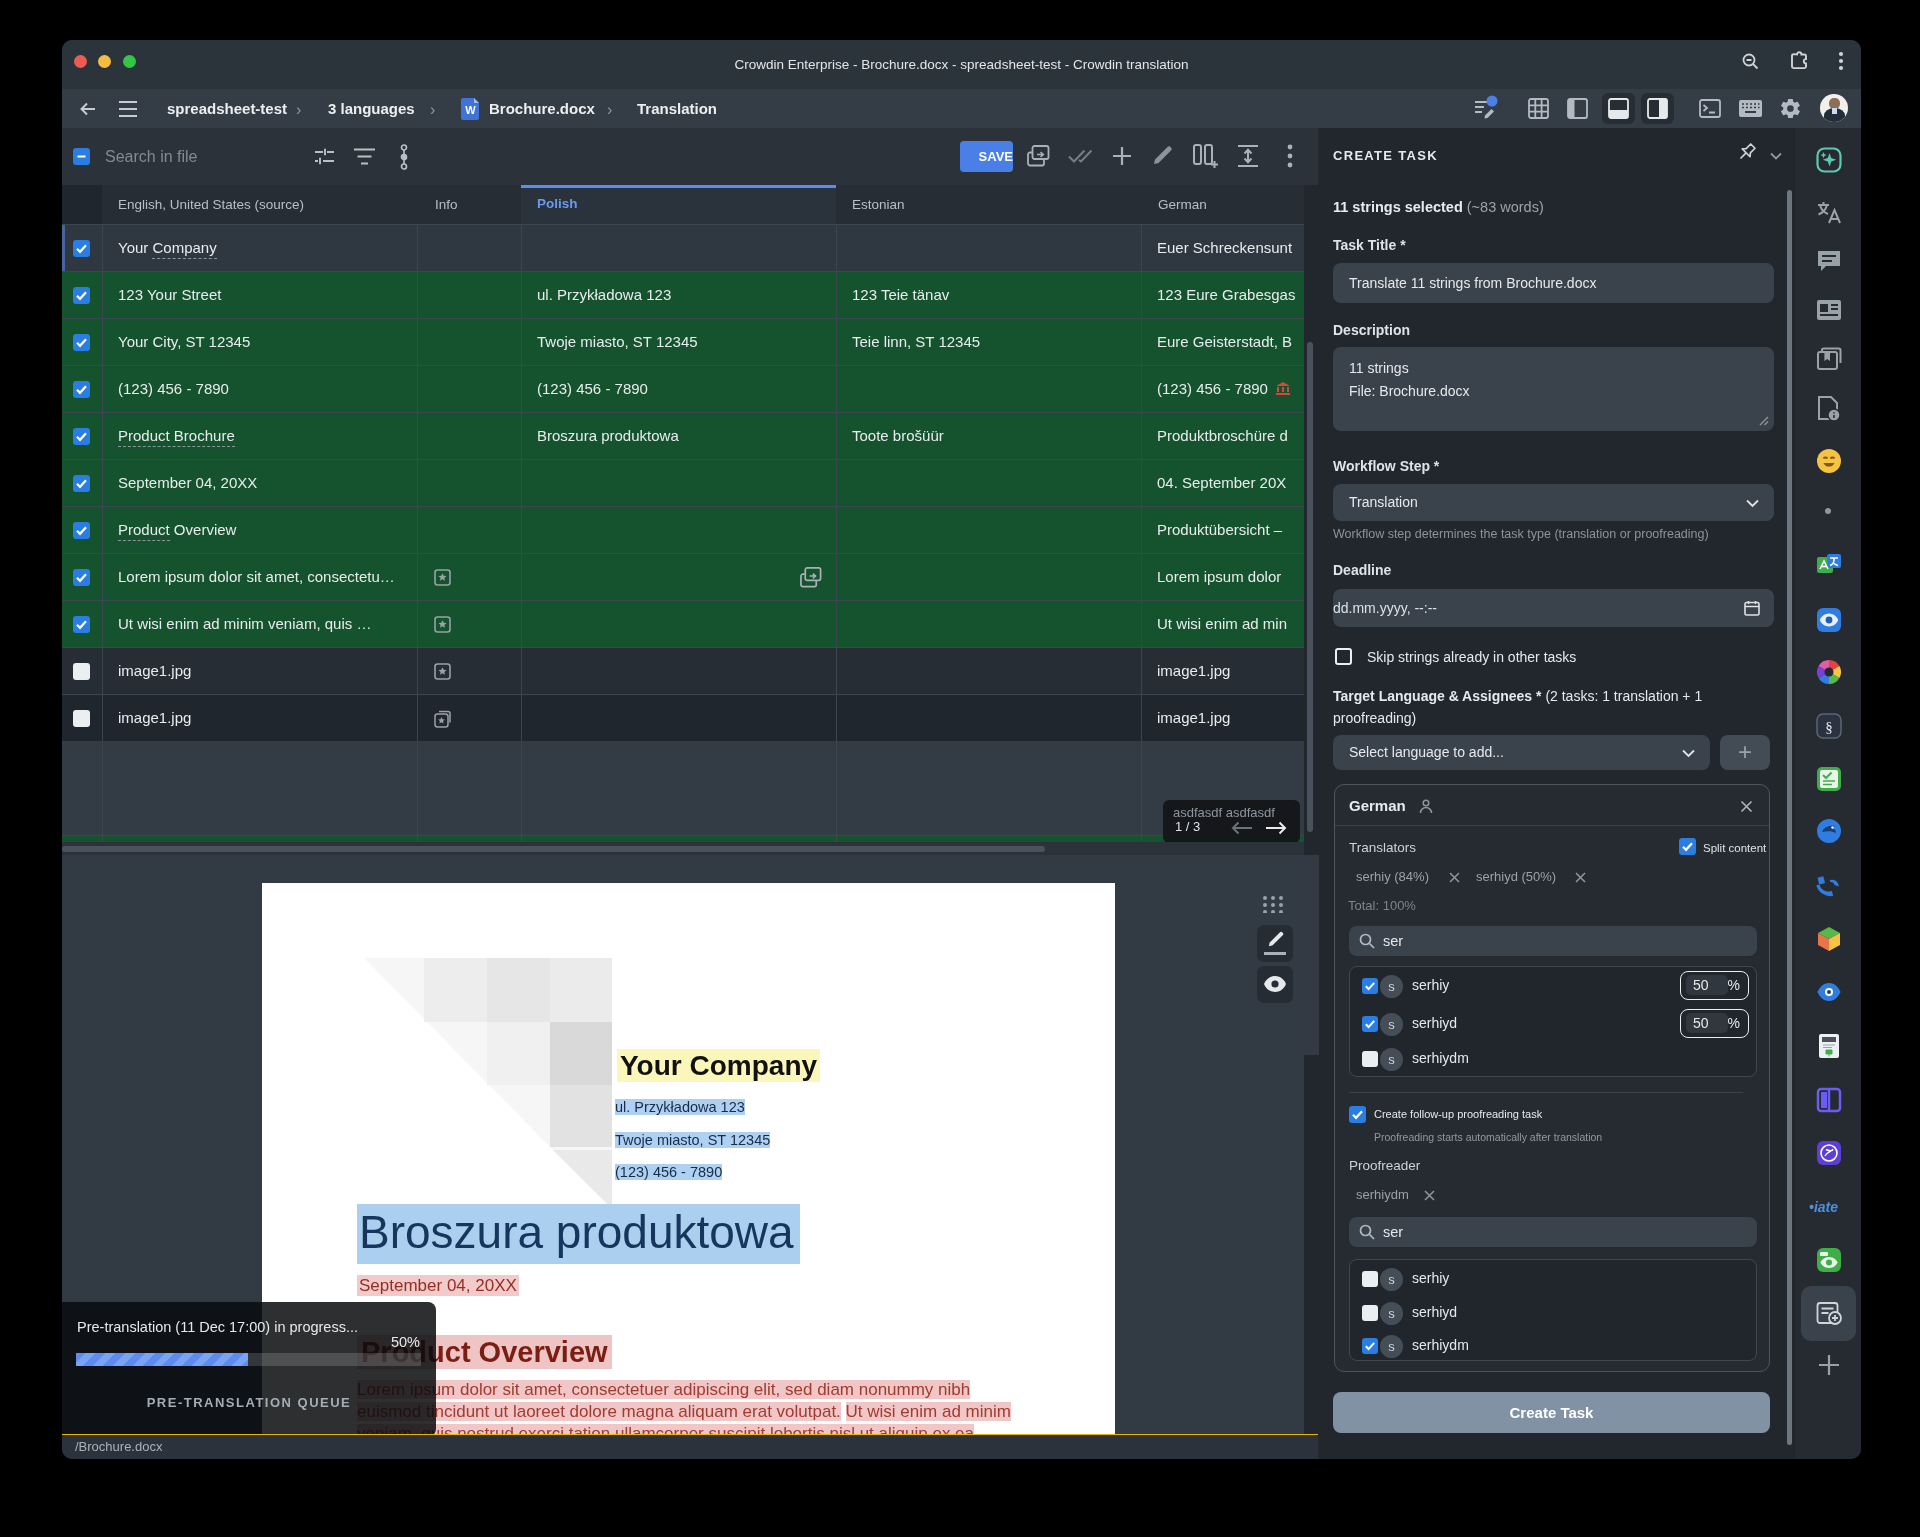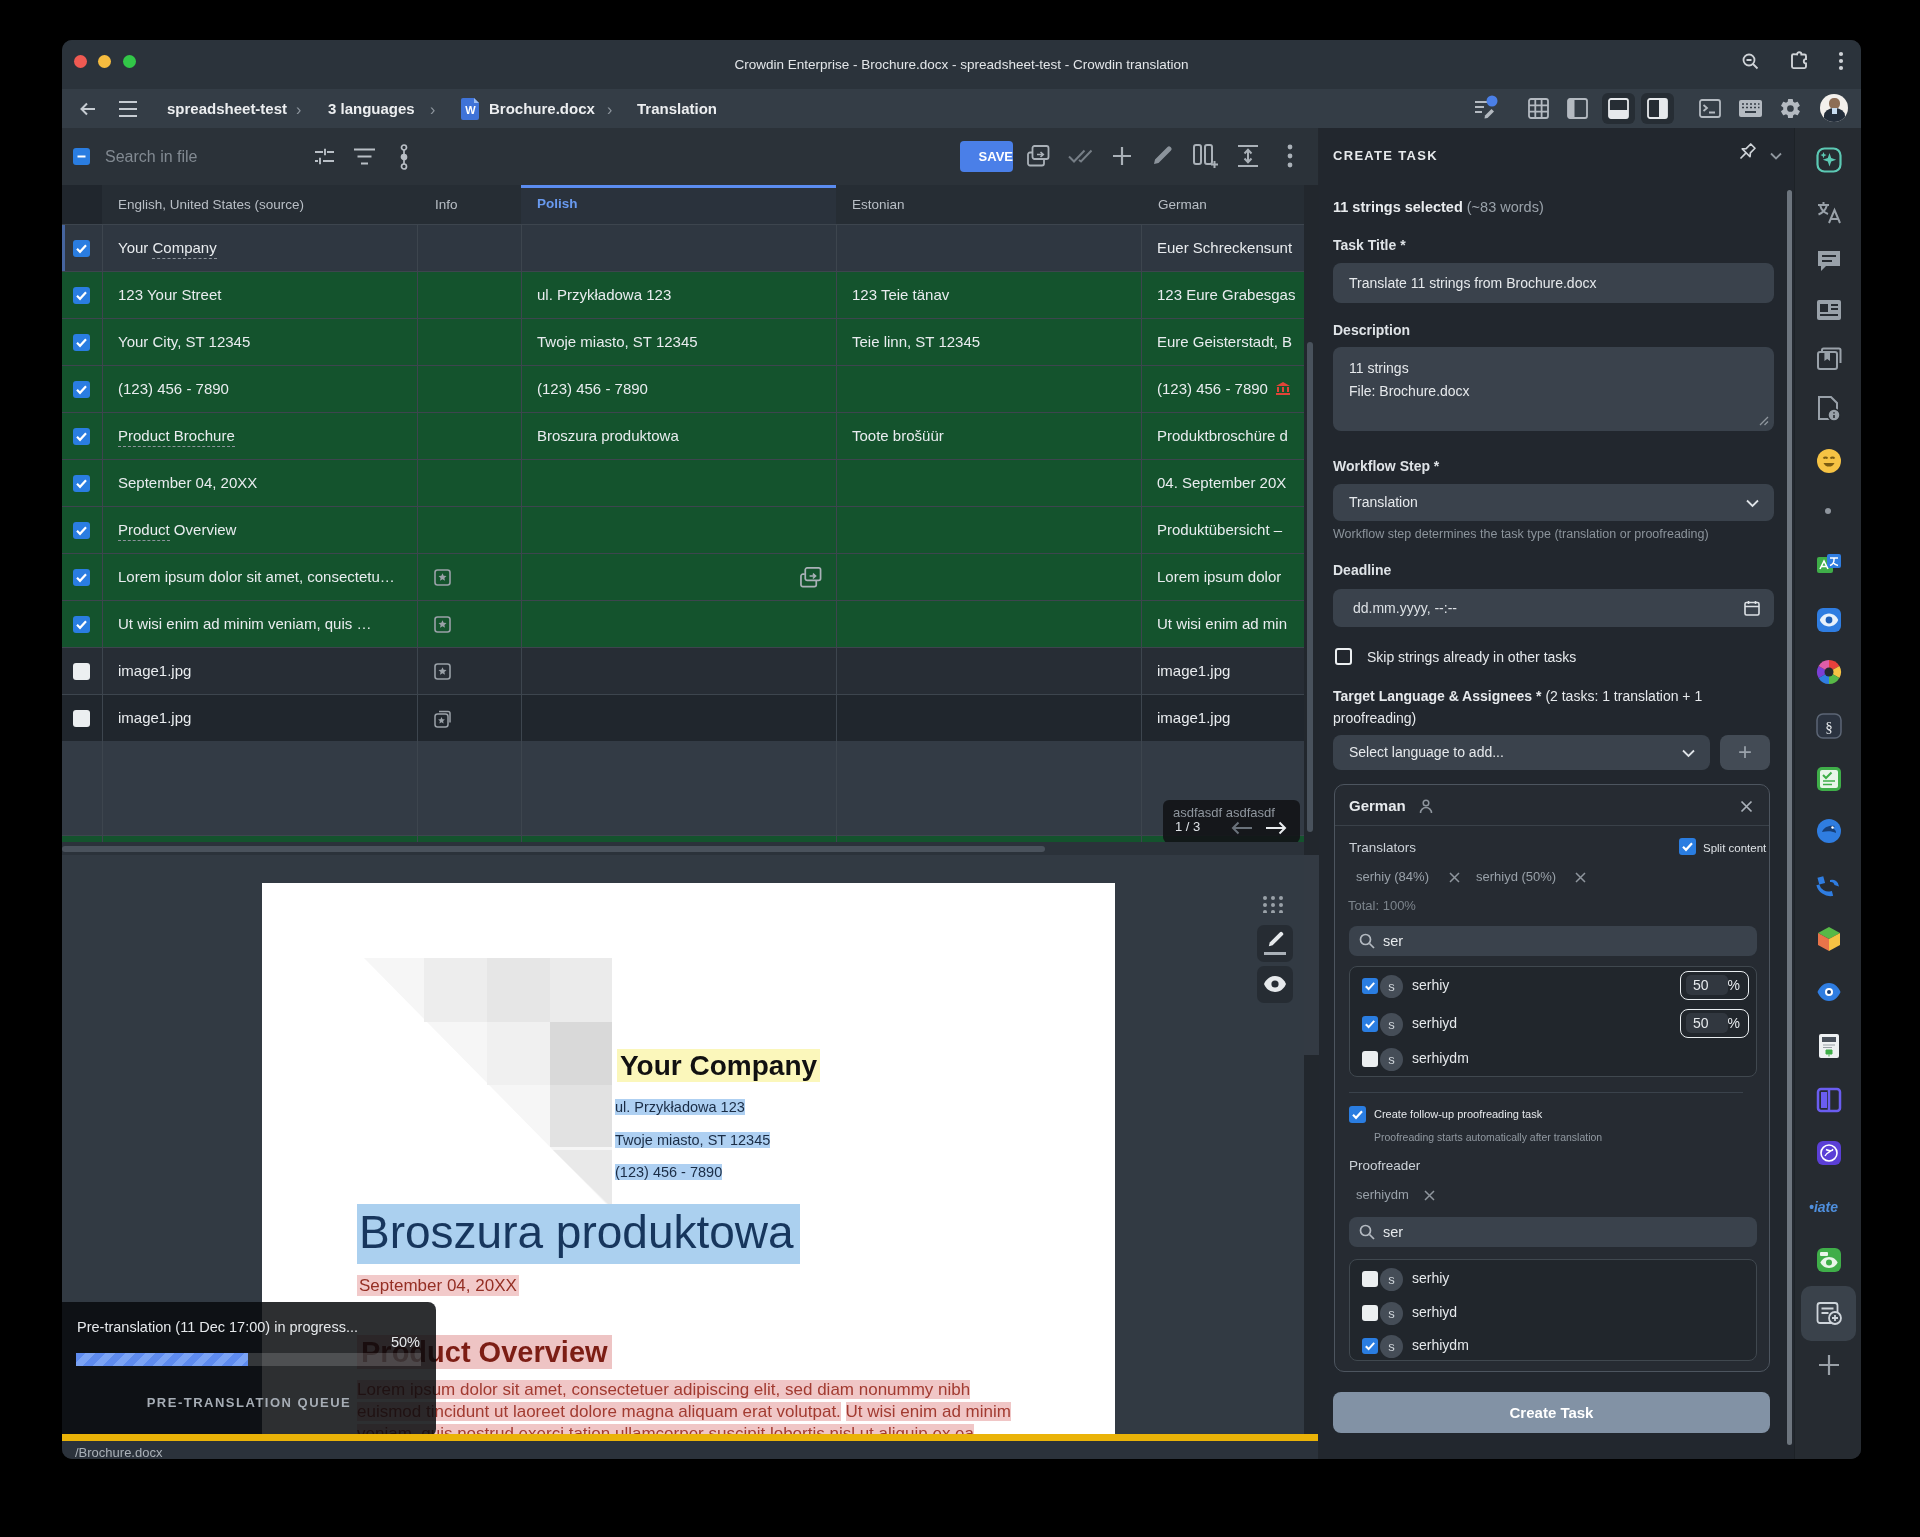--- a/index.html
+++ b/index.html
@@ -34,21 +34,21 @@
   
   #vscroll { position:absolute; left:1242px; top:145px; width:14.5px; height:1249px; background:#22272d; }
   #vthumb { position:absolute; left:1245px; top:302px; width:6px; height:490px; background:#49525c; border-radius:3px; }
   #pvlight { position:absolute; left:1242px; top:815px; width:14.5px; height:200px; background:#333a43; }
   #hscroll { position:absolute; left:0; top:802px; width:1242px; height:13px; background:#2b323a; }
   #hthumb { position:absolute; left:0px; top:806px; width:983px; height:6px; background:#4a525c; border-radius:3px; }
   
   #preview { position:absolute; left:0; top:815px; width:1242px; height:579px; background:#323a43; }
   #page { position:absolute; left:200px; top:28px; width:853px; height:551px; background:#fff; }
   
-  #statusbar { position:absolute; left:0; top:1394px; width:1256px; height:25px; background:#2b323b; border-top:7px solid #eab308; color:#aab1b8; font-size:13px; line-height:24px; }
+  #statusbar { position:absolute; left:0; top:1394px; width:1256px; height:25px; background:#2b323b; border-top:1px solid #eab308; color:#aab1b8; font-size:13px; line-height:24px; }
   
   #panel { position:absolute; left:1256.5px; top:88px; width:475.5px; height:1331px; background:#22272e; }
   .plabel { position:absolute; color:#dfe3e7; font-size:14px; font-weight:bold; }
   .pfield { position:absolute; background:#3a424c; border-radius:8px; color:#e6e9ec; font-size:14px; }
   
   #sidebar { position:absolute; left:1732px; top:88px; width:67px; height:1331px; background:#262b31; border-left:1px solid #1d2227; }
   .sbi { position:absolute; left:21px; width:26px; height:26px; }
 </style>
 </head>
 <body>
@@ -437,21 +437,21 @@
         </svg>
     </div>
     <div class="plabel" style="left:14.5px;top:330px;">Workflow Step *</div>
     <div class="pfield" style="left:14.5px;top:356px;width:441px;height:37px;line-height:37px;padding-left:16px;">Translation
       <svg class="abs" style="right:15px;top:15px;" width="13" height="9" viewBox="0 0 13 9">
           <path d="M1 1.5 L6.5 7 L12 1.5" stroke="#dfe3e7" stroke-width="1.8" fill="none"></path>
         </svg>
     </div>
     <div class="abs" style="left:14.5px;top:399px;font-size:12.5px;color:#8b939b;">Workflow step determines the task type (translation or proofreading)</div>
     <div class="plabel" style="left:14.5px;top:434px;">Deadline</div>
-    <div class="pfield" style="left:14.5px;top:461px;width:441px;height:38px;line-height:38px;padding-left:20px;color:#dde1e5;">dd.mm.yyyy, --:--
+    <div class="pfield" style="left:14.5px;top:461px;width:441px;height:38px;line-height:38px;padding-left:0;color:#dde1e5;">dd.mm.yyyy, --:--
       <svg class="abs" style="right:14px;top:11px;" width="16" height="16" viewBox="0 0 16 16">
           <g fill="none" stroke="#dde1e5" stroke-width="1.6">
             <rect x="1" y="2.5" width="14" height="12.5" rx="1.5"></rect>
             <path d="M1 6.5h14 M4.5 1v3 M11.5 1v3"></path>
           </g>
         </svg>
     </div>
     <div class="abs" style="left:16.5px;top:520px;width:17px;height:17px;border:2px solid #eceff1;border-radius:3px;"></div>
     <div class="abs" style="left:48.5px;top:521px;font-size:14px;color:#e6e9ec;">Skip strings already in other tasks</div>
     <div class="abs" style="left:14.5px;top:560px;font-size:14px;color:#e6e9ec;"><b>Target Language &amp; Assignees *</b> (2 tasks: 1 translation + 1</div>

